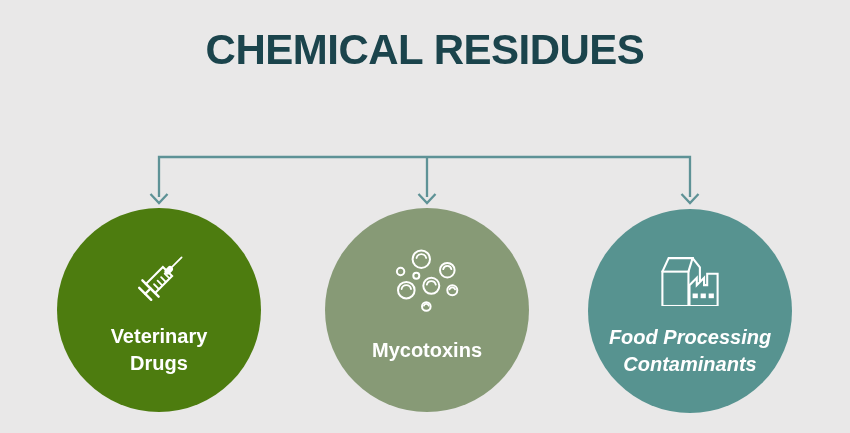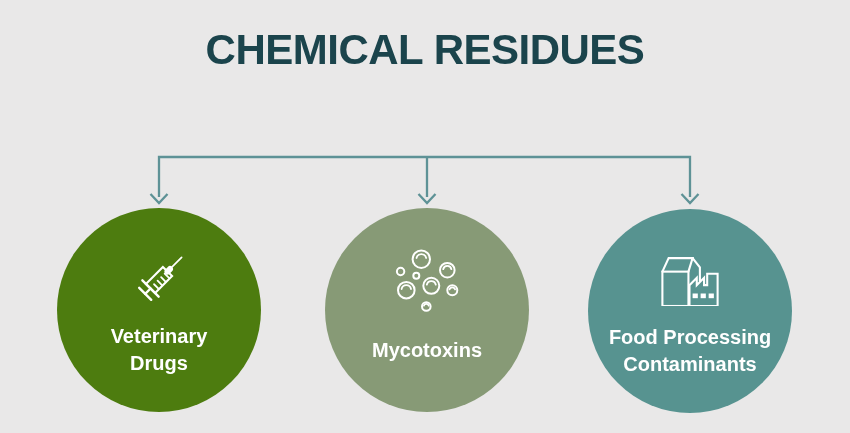--- a/index.html
+++ b/index.html
@@ -16,21 +16,21 @@
   }
   .connector-svg{
     position:absolute;left:0;top:0;width:850px;height:433px;
     pointer-events:none;
   }
   .circle{
     position:absolute;width:204px;height:204px;border-radius:50%;
   }
   .circle-veterinary{left:57px;top:208px;background:#4d7c0f;}
   .circle-mycotoxins{left:325px;top:208px;background:#879a76;}
-  .circle-food{left:588px;top:209px;background:#579390;}
+  .circle-food{left:588px;top:209px;background:#579390;font-style:italic;}
   .icon-wrap{
     position:absolute;top:36px;left:0;width:100%;height:72px;
     display:flex;align-items:center;justify-content:center;
   }
   .circle-label{
     position:absolute;top:110px;left:6px;right:6px;height:64px;
     display:flex;align-items:center;justify-content:center;
     text-align:center;color:#ffffff;
     font-size:20px;font-weight:bold;line-height:27px;
     white-space:pre-line;

